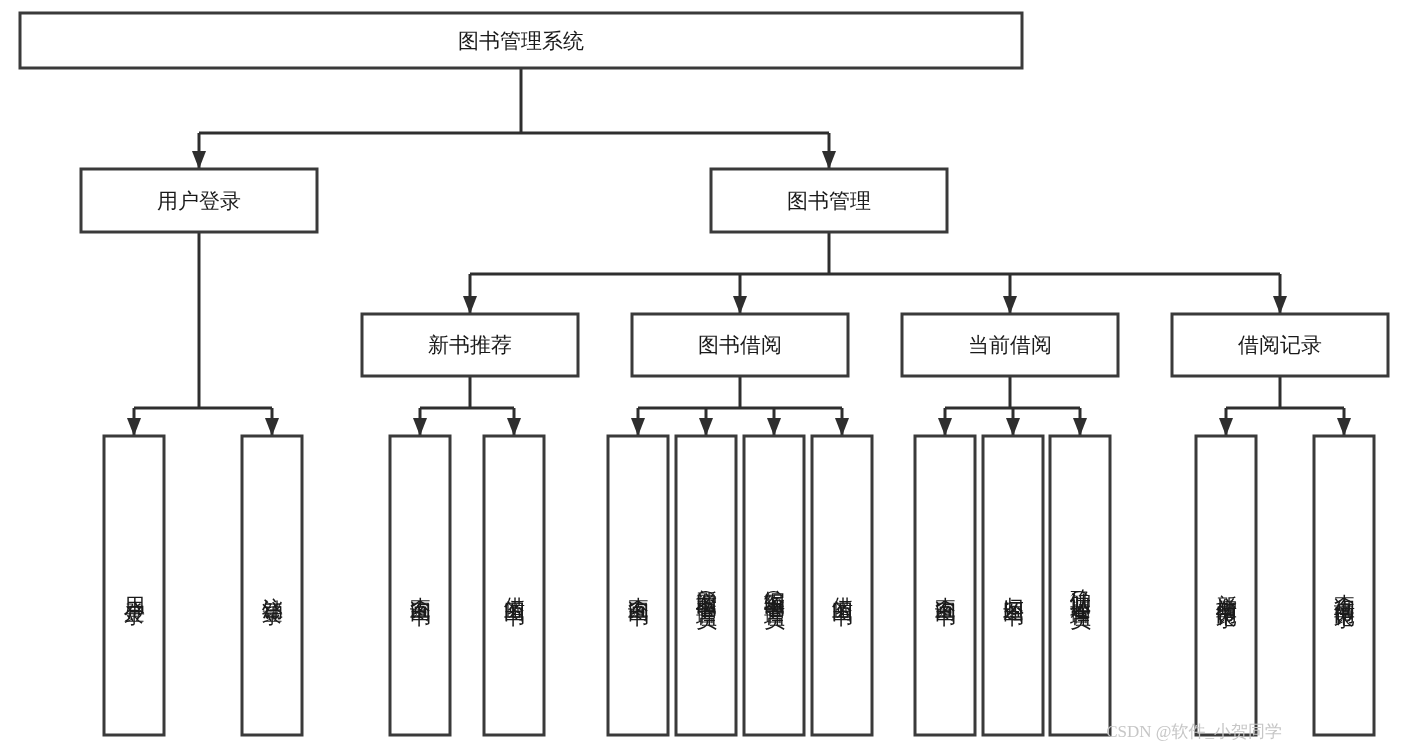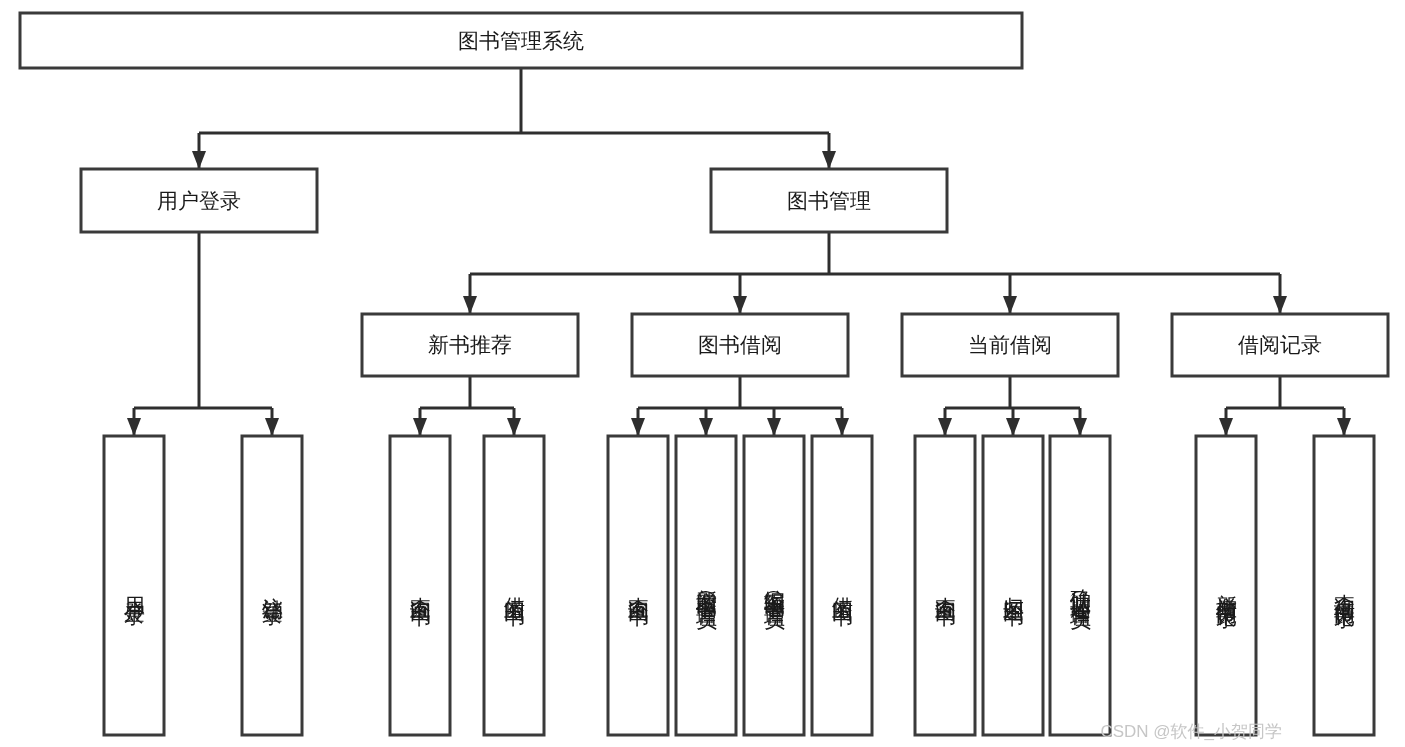--- a/index.html
+++ b/index.html
@@ -62,21 +62,21 @@
     line-height: 1;
     letter-spacing: 3px;
     color: #1a1a1a;
     white-space: nowrap;
     text-align: center;
   }
   .watermark {
     position: absolute;
     right: 10px;
     bottom: 4px;
-    font-family: Liberation Sans, sans-serif;
+    font-family: Liberation Serif, serif;
     font-size: 17px;
     color: #c6c6c6;
     white-space: nowrap;
     pointer-events: none;
   }
 </style>
 </head>
 <body>
 
 <div id="diagram-root">

